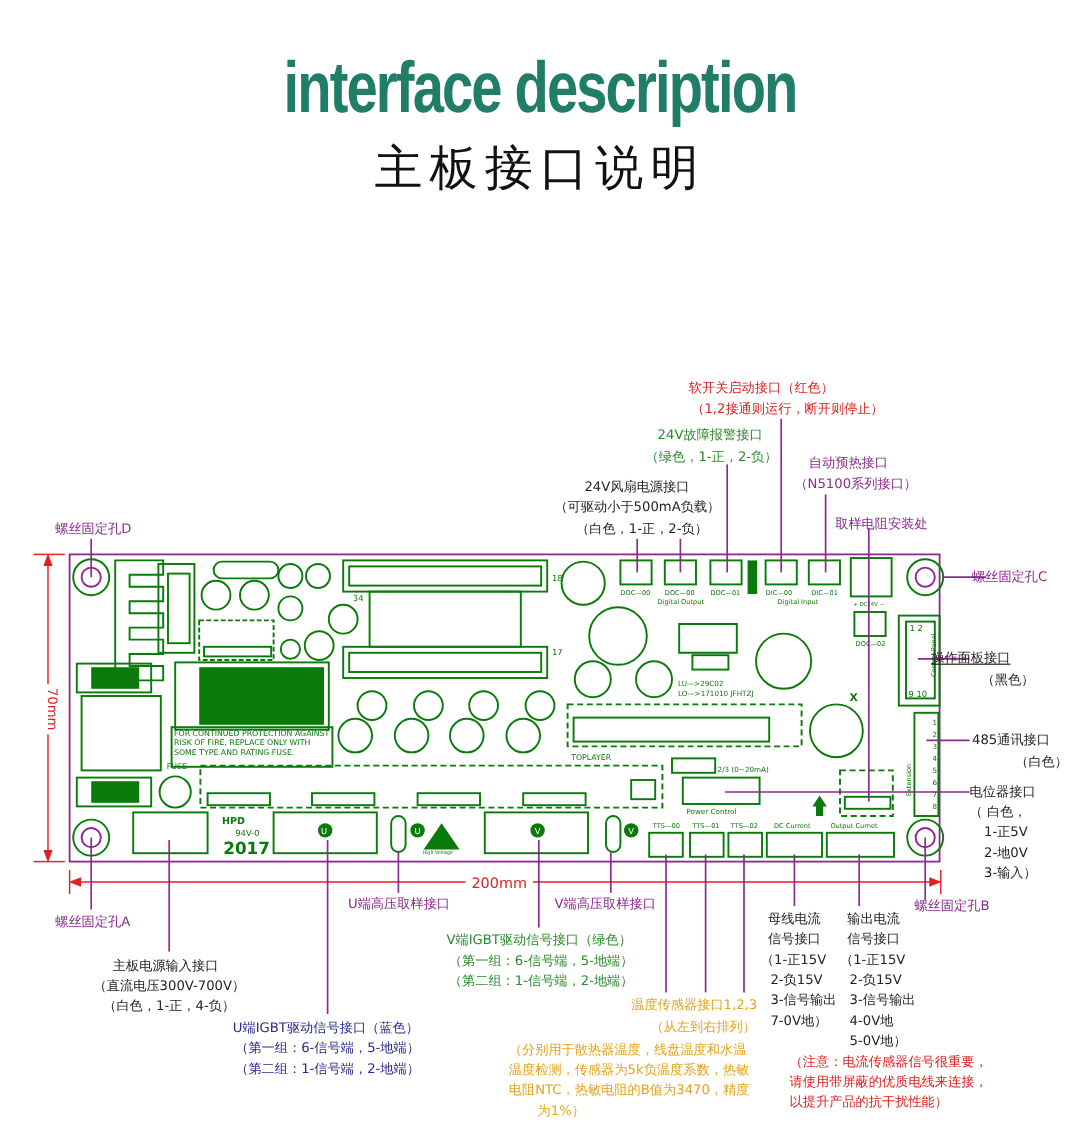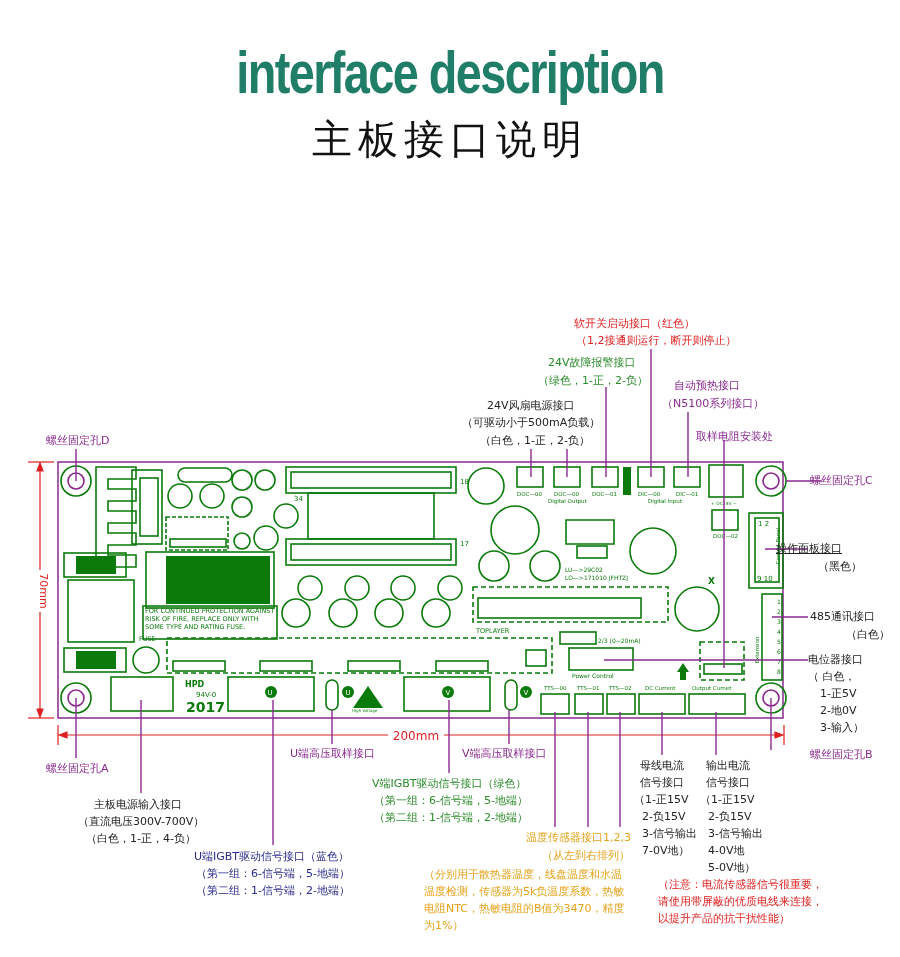--- a/index.html
+++ b/index.html
@@ -239,21 +239,21 @@
 <div class="lbl dark" style="left:480px;top:432px;">（白色，1-正，2-负）</div>
 
 <div class="lbl purple" style="left:674px;top:377px;">自动预热接口</div>
 <div class="lbl purple" style="left:662px;top:395px;">（N5100系列接口）</div>
 
 <div class="lbl purple" style="left:696px;top:428px;">取样电阻安装处</div>
 
 <div class="lbl purple" style="left:46px;top:432px;">螺丝固定孔D</div>
 <div class="lbl purple" style="left:810px;top:472px;">螺丝固定孔C</div>
 <div class="lbl purple" style="left:46px;top:760px;">螺丝固定孔A</div>
-<div class="lbl purple" style="left:762px;top:746px;margin-left:48px;">螺丝固定孔B</div>
+<div class="lbl purple" style="left:762px;top:746px;">螺丝固定孔B</div>
 
 <div class="lbl dark" style="left:776px;top:540px;text-decoration:underline;">操作面板接口</div>
 <div class="lbl dark" style="left:818px;top:558px;">（黑色）</div>
 
 <div class="lbl dark" style="left:810px;top:608px;">485通讯接口</div>
 <div class="lbl dark" style="left:818px;top:626px;margin-left:28px;">（白色）</div>
 
 <div class="lbl dark" style="left:808px;top:651px;">电位器接口</div>
 <div class="lbl dark" style="left:808px;top:668px;">（ 白色，</div>
 <div class="lbl dark" style="left:820px;top:685px;">1-正5V</div>
@@ -273,21 +273,21 @@
 
 <div class="lbl navy" style="left:194px;top:848px;">U端IGBT驱动信号接口（蓝色）</div>
 <div class="lbl navy" style="left:196px;top:865px;">（第一组：6-信号端，5-地端）</div>
 <div class="lbl navy" style="left:196px;top:882px;">（第二组：1-信号端，2-地端）</div>
 
 <div class="lbl amber" style="left:526px;top:829px;">温度传感器接口1,2,3</div>
 <div class="lbl amber" style="left:542px;top:847px;">（从左到右排列）</div>
 <div class="lbl amber" style="left:424px;top:866px;text-align:left;">（分别用于散热器温度，线盘温度和水温</div>
 <div class="lbl amber" style="left:424px;top:883px;text-align:left;">温度检测，传感器为5k负温度系数，热敏</div>
 <div class="lbl amber" style="left:424px;top:900px;text-align:left;">电阻NTC，热敏电阻的B值为3470，精度</div>
-<div class="lbl amber" style="left:424px;top:917px;text-align:left;">为1%）</div>
+<div class="lbl amber" style="left:448px;top:917px;text-align:left;">为1%）</div>
 
 <div class="lbl dark" style="left:640px;top:757px;text-align:center;">母线电流</div>
 <div class="lbl dark" style="left:640px;top:774px;text-align:left;">信号接口</div>
 <div class="lbl dark" style="left:634px;top:791px;text-align:left;">（1-正15V</div>
 <div class="lbl dark" style="left:642px;top:808px;text-align:left;">2-负15V</div>
 <div class="lbl dark" style="left:642px;top:825px;text-align:left;">3-信号输出</div>
 <div class="lbl dark" style="left:642px;top:842px;text-align:left;">7-0V地）</div>
 
 <div class="lbl dark" style="left:706px;top:757px;text-align:left;">输出电流</div>
 <div class="lbl dark" style="left:706px;top:774px;text-align:left;">信号接口</div>

